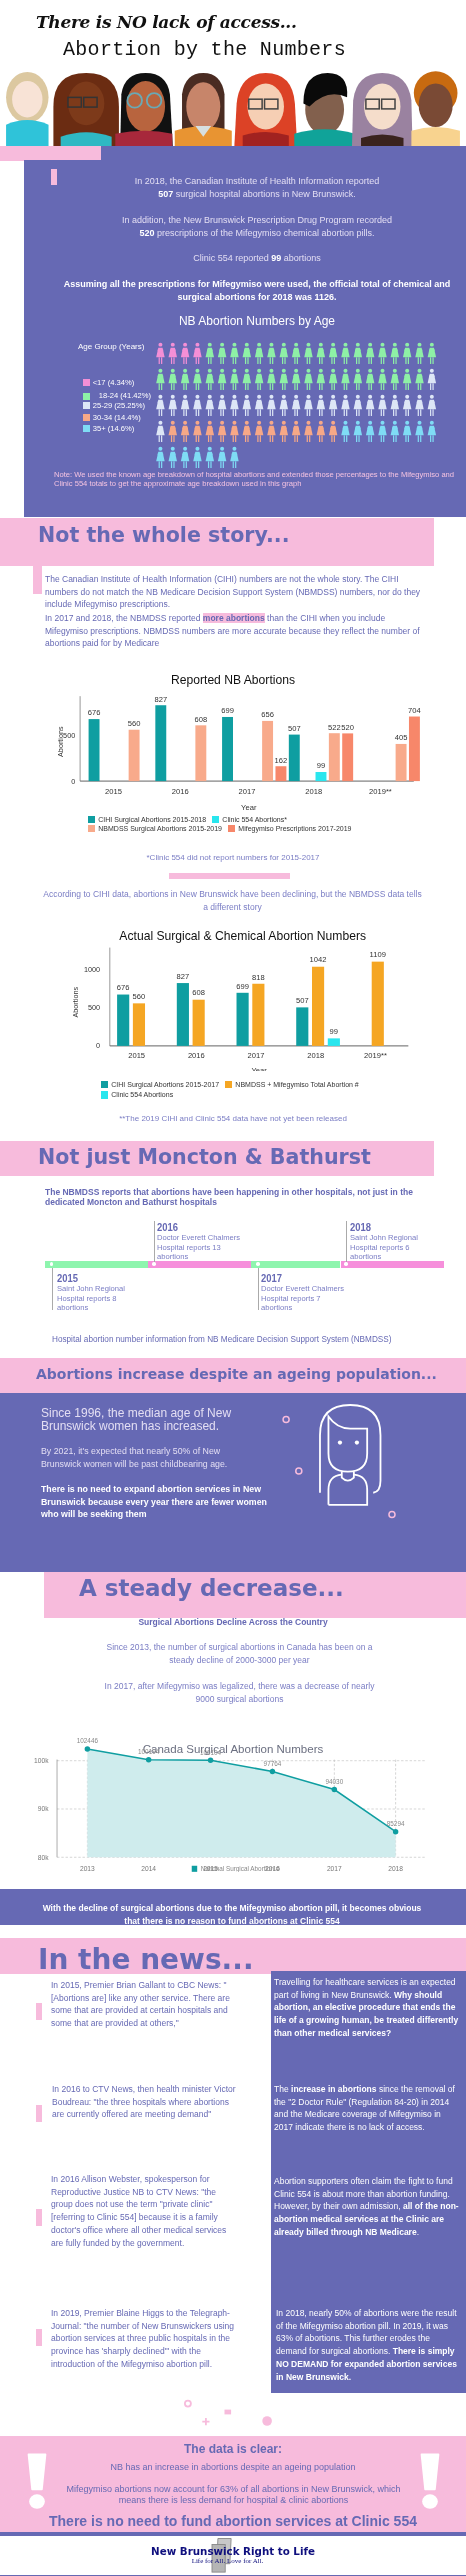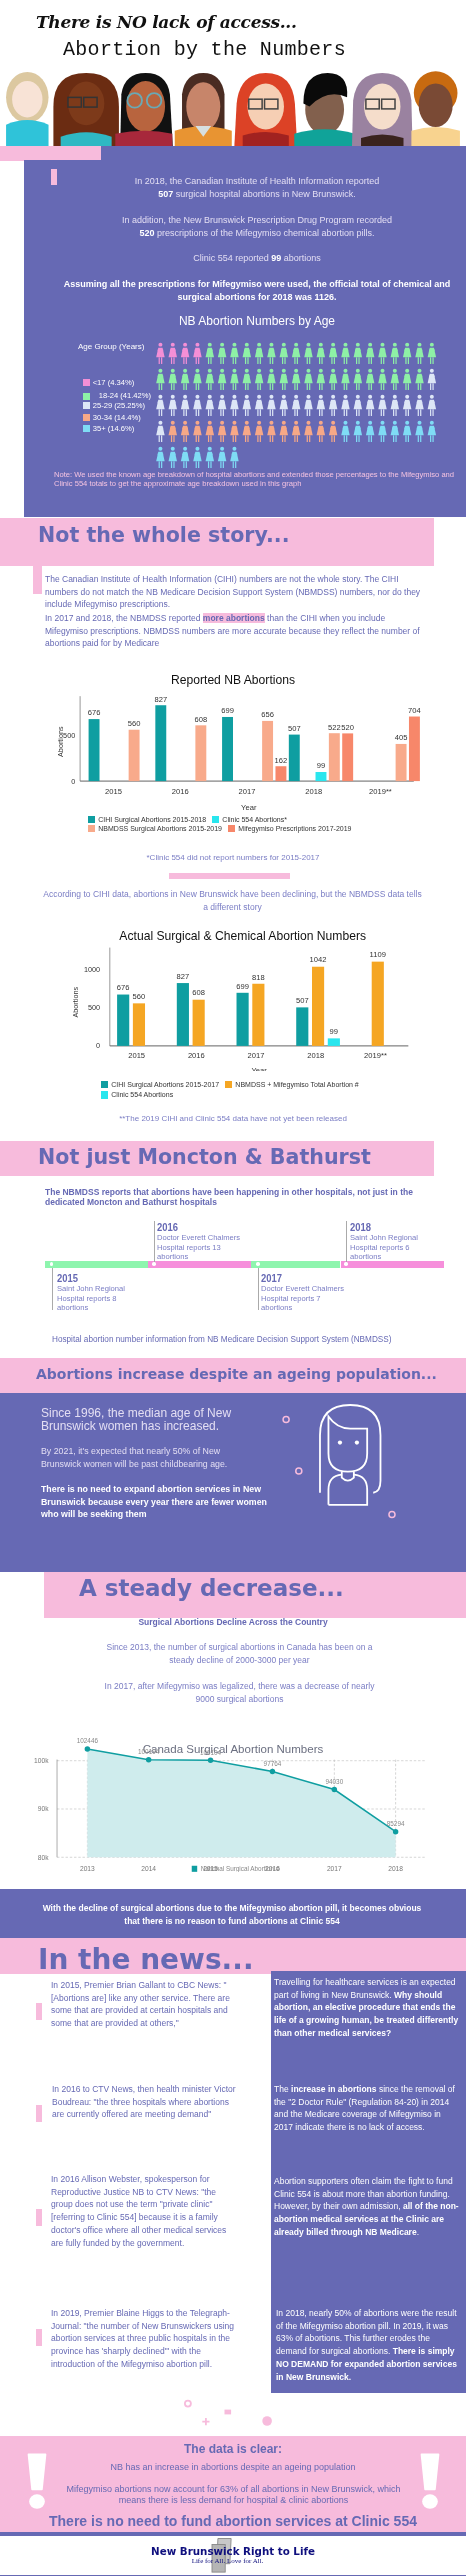--- a/index.html
+++ b/index.html
@@ -1059,21 +1059,21 @@
     <circle cx="449" cy="79.66034782608696" r="4.5" fill="#0f9ea1"></circle>
     <text x="449" y="70.66034782608696" text-anchor="middle" font-size="10.5" fill="#888">97764</text>
     <circle cx="551" cy="109.37" r="4.5" fill="#0f9ea1"></circle>
     <text x="551" y="100.37" text-anchor="middle" font-size="10.5" fill="#888">94030</text>
     <circle cx="652" cy="178.87817391304347" r="4.5" fill="#0f9ea1"></circle>
     <text x="652" y="169.87817391304347" text-anchor="middle" font-size="10.5" fill="#888">85294</text>
     <rect x="316" y="235" width="9" height="10" fill="#0f9ea1"></rect>
     <text x="331" y="244" font-size="10.5" fill="#888">National Surgical Abortion #</text>
   </svg>
 
-<div class="abs purple-bg" style="left:0;top:1889px;width:466px;height:49px;">
+<div class="abs purple-bg" style="left:0;top:1889px;width:466px;height:36px;">
   <div class="abs center white" style="left:41px;top:13.4px;width:382px;font-size:8.5px;line-height:12.7px;font-weight:bold;">With the decline of surgical abortions due to the Mifegymiso abortion pill, it becomes obvious that there is no reason to fund abortions at Clinic 554</div>
 </div>
 
 <div class="section-band" style="top:1938px;width:466px;height:36px;">
   <div class="band-title" style="left:38px;top:4.9px;font-size:28px;">In the news...</div>
 </div>
 <div class="abs purple-bg" style="left:271px;top:1971px;width:195px;height:422px;"></div>
 
 <div class="pinkbar" style="left:36px;top:2003px;height:17px;"></div>
 <div class="news-left" style="top:1979px;left:51px;width:188px;">In 2015, Premier Brian Gallant to CBC News: "[Abortions are] like any other service. There are some that are provided at certain hospitals and some that are provided at others,"</div>

